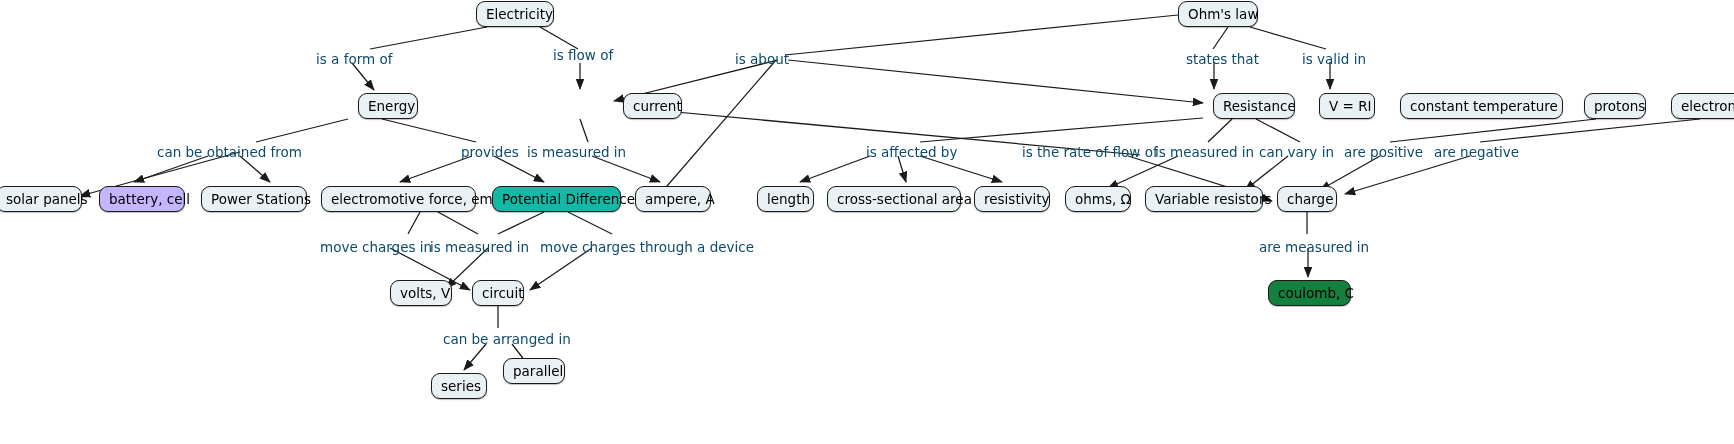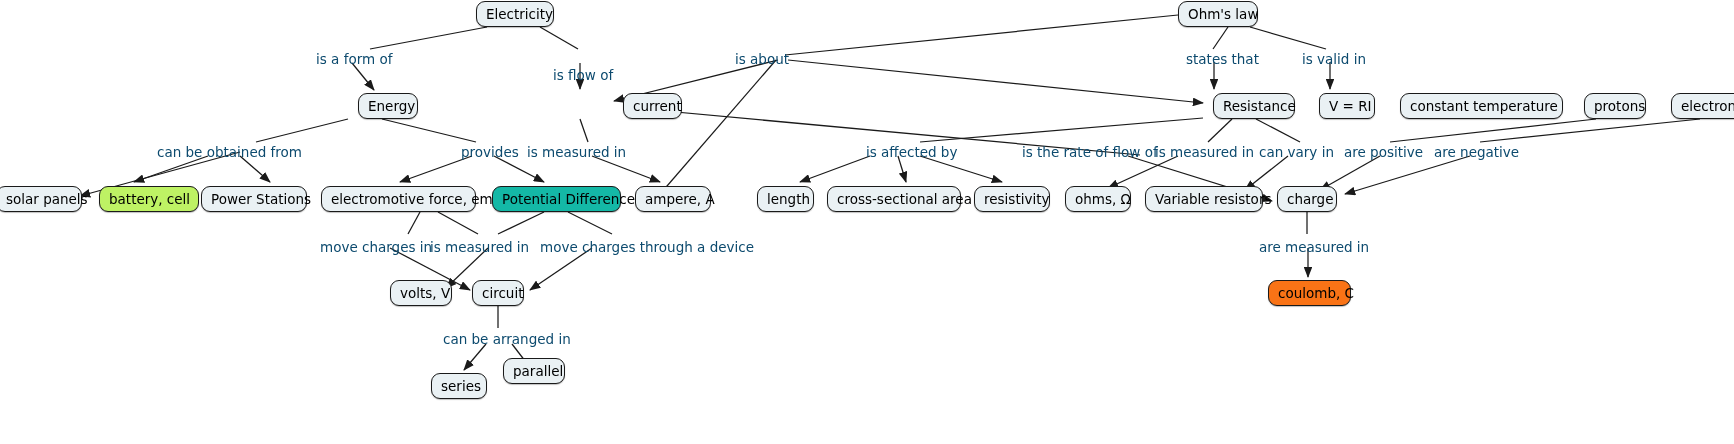--- a/index.html
+++ b/index.html
@@ -111,40 +111,40 @@
       <div class="node" style="left: 476px; top: 1px; width: 78px; background: rgb(234, 241, 244); border-color: rgb(26, 26, 26);">Electricity</div>
       <div class="node" style="left: 1178px; top: 1px; width: 80px; background: rgb(234, 241, 244); border-color: rgb(26, 26, 26);">Ohm's law</div>
       <div class="node" style="left: 358px; top: 93px; width: 60px; background: rgb(234, 241, 244); border-color: rgb(26, 26, 26);">Energy</div>
       <div class="node" style="left: 623px; top: 93px; width: 59px; background: rgb(234, 241, 244); border-color: rgb(26, 26, 26);">current</div>
       <div class="node" style="left: 1213px; top: 93px; width: 82px; background: rgb(234, 241, 244); border-color: rgb(26, 26, 26);">Resistance</div>
       <div class="node" style="left: 1319px; top: 93px; width: 56px; background: rgb(234, 241, 244); border-color: rgb(26, 26, 26); border-radius: 7px;">V = RI</div>
       <div class="node" style="left: 1400px; top: 93px; width: 163px; background: rgb(234, 241, 244); border-color: rgb(26, 26, 26);">constant temperature</div>
       <div class="node" style="left: 1584px; top: 93px; width: 62px; background: rgb(234, 241, 244); border-color: rgb(26, 26, 26);">protons</div>
       <div class="node" style="left: 1671px; top: 93px; width: 72px; background: rgb(234, 241, 244); border-color: rgb(26, 26, 26);">electrons</div>
       <div class="node" style="left: -4px; top: 186px; width: 86px; background: rgb(234, 241, 244); border-color: rgb(26, 26, 26);">solar panels</div>
-      <div class="node" style="left: 99px; top: 186px; width: 100px; background: #bef264; border-color: rgb(26, 26, 26);">battery, cell</div>
+      <div class="node" style="left: 99px; top: 186px; width: 86px; background: #c4b5fd; border-color: rgb(26, 26, 26);">battery, cell</div>
       <div class="node" style="left: 201px; top: 186px; width: 106px; background: rgb(234, 241, 244); border-color: rgb(26, 26, 26);">Power Stations</div>
       <div class="node" style="left: 321px; top: 186px; width: 155px; background: rgb(234, 241, 244); border-color: rgb(26, 26, 26);">electromotive force, emf</div>
       <div class="node" style="left: 492px; top: 186px; width: 129px; background: #14b8a6; border-color: rgb(26, 26, 26);">Potential Difference</div>
       <div class="node" style="left: 635px; top: 186px; width: 76px; background: rgb(234, 241, 244); border-color: rgb(26, 26, 26);">ampere, A</div>
       <div class="node" style="left: 757px; top: 186px; width: 57px; background: rgb(234, 241, 244); border-color: rgb(26, 26, 26);">length</div>
       <div class="node" style="left: 827px; top: 186px; width: 134px; background: rgb(234, 241, 244); border-color: rgb(26, 26, 26);">cross-sectional area</div>
       <div class="node" style="left: 974px; top: 186px; width: 76px; background: rgb(234, 241, 244); border-color: rgb(26, 26, 26);">resistivity</div>
-      <div class="node" style="left: 1065px; top: 186px; width: 66px; background: rgb(234, 241, 244); border-color: rgb(26, 26, 26);">ohms, Ω</div>
+      <div class="node" style="left: 1065px; top: 186px; width: 66px; background: rgb(234, 241, 244); border-color: rgb(26, 26, 26); border-radius: 10px;">ohms, Ω</div>
       <div class="node" style="left: 1145px; top: 186px; width: 118px; background: rgb(234, 241, 244); border-color: rgb(26, 26, 26);">Variable resistors</div>
       <div class="node" style="left: 1277px; top: 186px; width: 60px; background: rgb(234, 241, 244); border-color: rgb(26, 26, 26);">charge</div>
       <div class="node" style="left: 390px; top: 280px; width: 62px; background: rgb(234, 241, 244); border-color: rgb(26, 26, 26);">volts, V</div>
       <div class="node" style="left: 472px; top: 280px; width: 52px; background: rgb(234, 241, 244); border-color: rgb(26, 26, 26);">circuit</div>
-      <div class="node" style="left: 1268px; top: 280px; width: 83px; background: #f97316; border-color: rgb(26, 26, 26);">coulomb, C</div>
+      <div class="node" style="left: 1268px; top: 280px; width: 83px; background: #15803d; border-color: rgb(26, 26, 26);">coulomb, C</div>
       <div class="node" style="left: 431px; top: 373px; width: 56px; background: rgb(234, 241, 244); border-color: rgb(26, 26, 26);">series</div>
       <div class="node" style="left: 503px; top: 358px; width: 62px; background: rgb(234, 241, 244); border-color: rgb(26, 26, 26);">parallel</div>
     </div>
   <div id="labels-group">
       <div class="link-label" style="left: 316px; top: 52px;">is a form of</div>
-      <div class="link-label" style="left: 553px; top: 68px;">is flow of</div>
+      <div class="link-label" style="left: 553px; top: 48px;">is flow of</div>
       <div class="link-label" style="left: 735px; top: 52px;">is about</div>
       <div class="link-label" style="left: 1186px; top: 52px;">states that</div>
       <div class="link-label" style="left: 1302px; top: 52px;">is valid in</div>
       <div class="link-label" style="left: 157px; top: 145px;">can be obtained from</div>
       <div class="link-label" style="left: 461px; top: 145px;">provides</div>
       <div class="link-label" style="left: 527px; top: 145px;">is measured in</div>
       <div class="link-label" style="left: 866px; top: 145px;">is affected by</div>
       <div class="link-label" style="left: 1022px; top: 145px;">is the rate of flow of</div>
       <div class="link-label" style="left: 1155px; top: 145px;">is measured in</div>
       <div class="link-label" style="left: 1259px; top: 145px;">can vary in</div>

